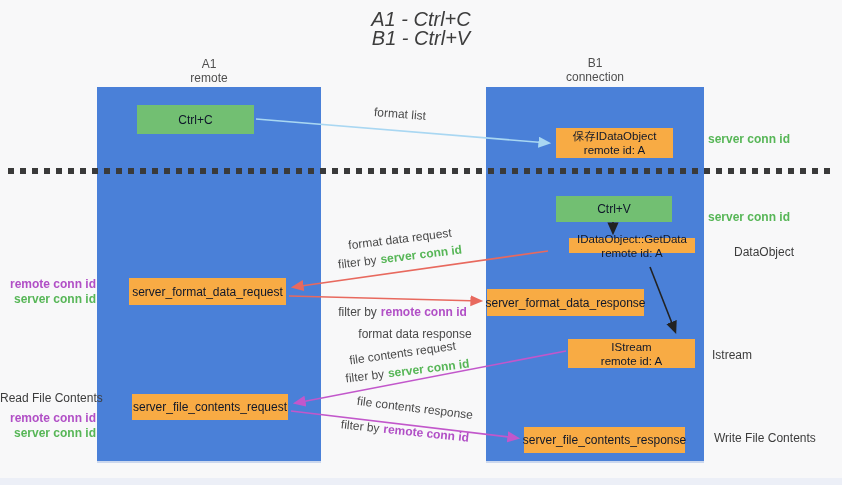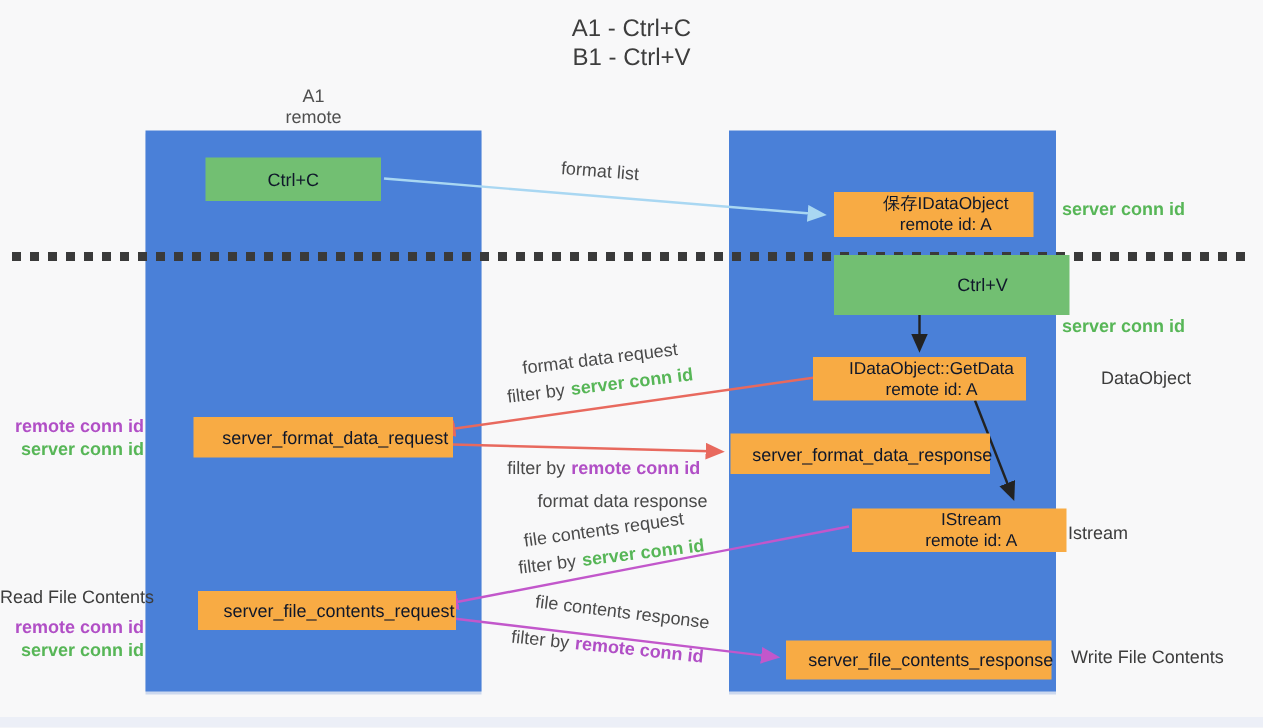--- a/index.html
+++ b/index.html
@@ -1,27 +1,27 @@
 <!DOCTYPE html>
 <html><head>
 <meta charset="utf-8">
 <style>
   html,body{margin:0;padding:0;}
   body{font-family:"Liberation Sans","DejaVu Sans",sans-serif;background:#f3f3f4;}
   #canvas{position:relative;width:842px;height:485px;background:#f8f8f9;overflow:hidden;}
 
   .abs{position:absolute;}
-  .title{left:0;top:10;width:842px;text-align:center;font-size:16px;line-height:19px;color:#3d3d3d;}
+  .title{left:0;top:10;width:842px;text-align:center;font-size:20px;line-height:19px;color:#3d3d3d;font-style:italic;}
   .lane-head{font-size:12px;line-height:14px;color:#4f4f4f;text-align:center;}
   .lane{background:#4a80d8;box-shadow:0 2px 0 #ccd8ee;}
 
   .node{display:flex;flex-direction:column;align-items:center;justify-content:center;
         color:#0f172a;font-size:12px;line-height:14px;text-align:center;}
   .node.green{background:#72bf72;}
-  .node.orange{background:#f8ab44;padding-left:16px;}
+  .node.orange{background:#f8ab44;}
   .node .l2{font-size:11.5px;}
 
   .dotted{height:6px;background:repeating-linear-gradient(90deg,#3a3a3a 0 6px,transparent 6px 12px);}
 
   .ann{font-size:12px;line-height:15px;color:#3c3c3c;white-space:nowrap;}
   .ann.green{color:#57b657;font-weight:bold;}
   .pair{text-align:right;font-size:12px;line-height:15px;font-weight:bold;white-space:nowrap;}
   .pair .remote{color:#b14fc6;}
   .pair .server{color:#57b657;}
 
@@ -38,20 +38,24 @@
 <div id="canvas">
 
   <div class="abs title" style="left:0;top:10px;">
     <div>A1 - Ctrl+C</div>
     <div>B1 - Ctrl+V</div>
   </div>
 
   <div class="abs lane-head" style="left:149px;top:57px;width:120px;">
     <div>A1</div>
     <div>remote</div>
+  </div>
+  <div class="abs lane-head" style="left:535px;top:56px;width:120px;">
+    <div>B1</div>
+    <div>connection</div>
   </div>
 
   <div class="abs lane" style="left:97px;top:87px;width:224px;height:374px;"></div>
   <div class="abs lane" style="left:486px;top:87px;width:218px;height:374px;"></div>
 
   <div class="abs dotted" style="left:8px;top:168px;width:828px;"></div>
 
   <svg class="overlay" width="842" height="485" viewBox="0 0 842 485">
     <defs>
       <marker id="m-blue" markerWidth="9" markerHeight="8" refX="6" refY="3.5" orient="auto">
@@ -92,25 +96,25 @@
 
   <div class="abs node green" style="left:137px;top:105px;width:117px;height:29px;">
     <div>Ctrl+C</div>
   </div>
 
   <div class="abs node orange" style="left:556px;top:128px;width:117px;height:30px;">
     <div class="l2">保存IDataObject</div>
     <div class="l2">remote id: A</div>
   </div>
 
-  <div class="abs node green" style="left:556px;top:170px;width:116px;height:40px;padding-left:41px;">
+  <div class="abs node green" style="left:556px;top:196px;width:116px;height:26px;">
     <div>Ctrl+V</div>
   </div>
 
-  <div class="abs node orange" style="left:542px;top:238px;width:126px;height:29px;">
+  <div class="abs node orange" style="left:569px;top:238px;width:126px;height:15px;">
     <div class="l2">IDataObject::GetData</div>
     <div class="l2">remote id: A</div>
   </div>
 
   <div class="abs node orange" style="left:129px;top:278px;width:157px;height:27px;">
     <div>server_format_data_request</div>
   </div>
 
   <div class="abs node orange" style="left:487px;top:289px;width:157px;height:27px;">
     <div>server_format_data_response</div>

